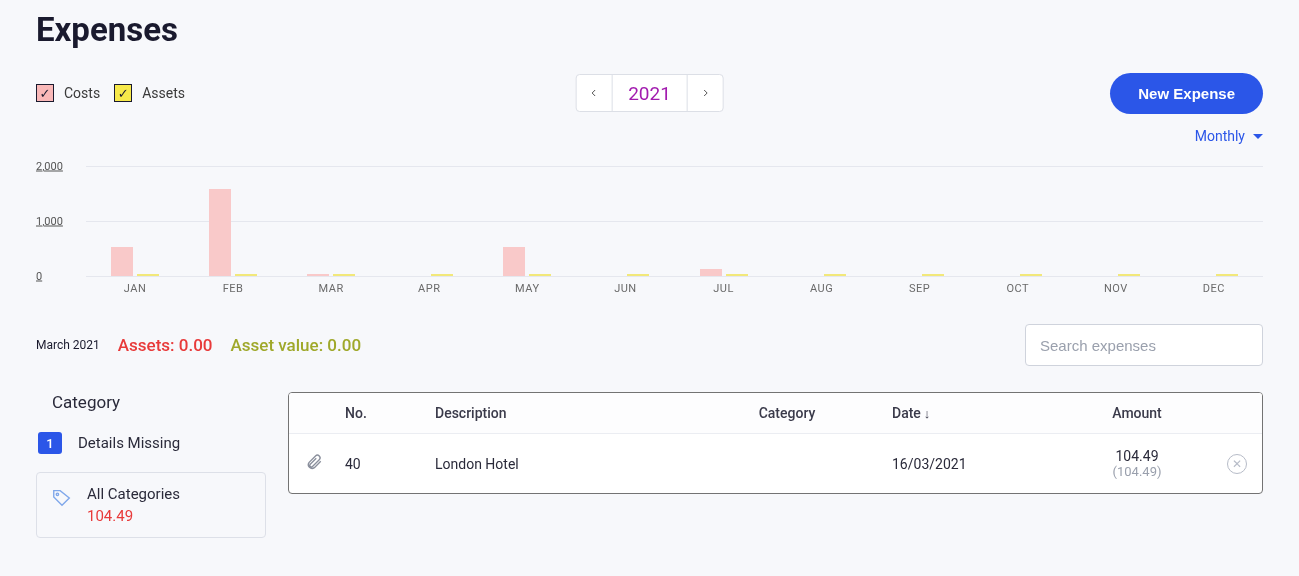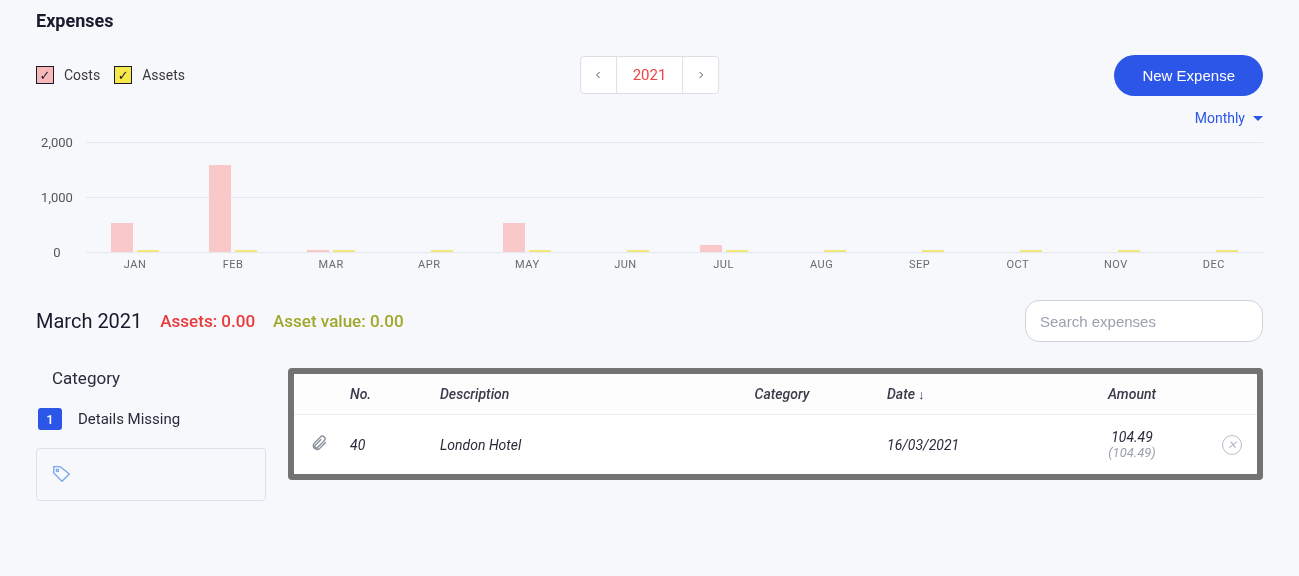--- a/index.html
+++ b/index.html
@@ -7,21 +7,21 @@
       font-family: -apple-system, BlinkMacSystemFont, "Segoe UI", Roboto, Arial, sans-serif;
       background: #f7f8fb;
       color: #1a1a2e;
       font-size: 14px;
       width: 1299px;
     }
     .page {
       padding: 10px 36px 30px 36px;
     }
     .title {
-      font-size: 18px;
+      font-size: 33px;
       font-weight: 700;
       color: #1a1a2e;
       margin-bottom: 24px;
     }
     .controls-row {
       display: flex;
       align-items: center;
       margin-bottom: 15px;
       position: relative;
       height: 40px;
@@ -66,40 +66,40 @@
       justify-content: center;
       cursor: pointer;
       color: #555;
     }
     .year-arrow:first-child { border-right: 1px solid #dcdfe6; }
     .year-arrow:last-child { border-left: 1px solid #dcdfe6; }
     .year-value {
       padding: 0 16px;
       display: flex;
       align-items: center;
-      font-size: 15px;
-      color: #ef4444;
+      font-size: 19px;
+      color: #a21caf;
     }
 
     .new-expense-btn {
       margin-left: auto;
       background: #2b56e8;
       color: #fff;
       border: none;
       border-radius: 22px;
       padding: 12px 28px;
       font-size: 15px;
-      font-weight: 400;
+      font-weight: 700;
       cursor: pointer;
     }
 
     .granularity-row {
       display: flex;
       justify-content: flex-end;
-      margin-bottom: 16px;
+      margin-bottom: 22px;
     }
     .granularity {
       color: #2b56e8;
       font-size: 14px;
       display: flex;
       align-items: center;
       gap: 8px;
       cursor: pointer;
     }
     .granularity .tri {
@@ -121,24 +121,25 @@
     }
     .gridline {
       position: absolute;
       left: 0; right: 0;
       border-top: 1px solid #e5e7ee;
     }
     .y-label {
       position: absolute;
       left: -50px;
       width: 42px;
-      text-align: center;
-      font-size: 13px;
+      text-align: left;
+      font-size: 11px;
       color: #555;
       transform: translateY(-50%);
+      text-decoration: underline;
     }
     .bars-row {
       position: absolute;
       left: 0; right: 0; top: 0; bottom: 20px;
       display: flex;
     }
     .month-col {
       flex: 1;
       position: relative;
     }
@@ -164,31 +165,31 @@
       letter-spacing: 0.5px;
     }
 
     .summary-row {
       display: flex;
       align-items: center;
       margin-top: 28px;
       gap: 18px;
     }
     .summary-month {
-      font-size: 20px;
+      font-size: 12px;
       color: #1a1a2e;
     }
     .summary-costs { color: #e83a3a; font-size: 17px; font-weight: 500;}
     .summary-assets { color: #9fa82a; font-size: 17px; font-weight: 500;}
     .search-wrap { margin-left: auto; }
     .search-input {
       width: 238px;
       height: 42px;
       border: 1px solid #cfd3dc;
-      border-radius: 14px;
+      border-radius: 4px;
       padding: 0 14px;
       font-size: 15px;
       color: #333;
       background: #fff;
     }
     .search-input::placeholder { color: #9aa0ad; }
 
     .lower {
       display: flex;
       margin-top: 26px;
@@ -231,25 +232,24 @@
       align-items: flex-start;
       width: 230px;
     }
     .tag-icon { color: #7fa7ea; margin-top: 2px; }
     .cat-name { color: #2a2a3a; font-size: 15px; }
     .cat-total { color: #e83a3a; font-size: 15px; margin-top: 4px; }
 
     .table-wrap {
       flex: 1;
       background: #fff;
-      border: 6px solid #737373;
+      border: 1px solid #737373;
       border-radius: 4px;
       overflow: hidden;
       align-self: flex-start;
-      font-style: italic;
     }
     table {
       width: 100%;
       border-collapse: collapse;
     }
     thead th {
       text-align: left;
       font-weight: 500;
       color: #3a3a4a;
       font-size: 14px;
@@ -412,20 +412,24 @@
         <span class="status-badge">1</span>
         <span class="status-label">Details Missing</span>
       </div>
       <div class="category-card">
         <span class="tag-icon">
           <svg width="22" height="22" viewBox="0 0 24 24" fill="none" stroke="currentColor" stroke-width="1.5">
             <path d="M20 12l-8 8-9-9V4h7l10 8z"></path>
               <circle cx="7" cy="8" r="1.3"></circle>
           </svg>
         </span>
+        <div>
+          <div class="cat-name">All Categories</div>
+          <div class="cat-total">104.49</div>
+        </div>
       </div>
     </aside>
 
     <div class="table-wrap">
       <table>
         <thead>
           <tr>
             <th class="col-attach"></th>
             <th class="col-no">No.</th>
             <th class="col-desc">Description</th>

